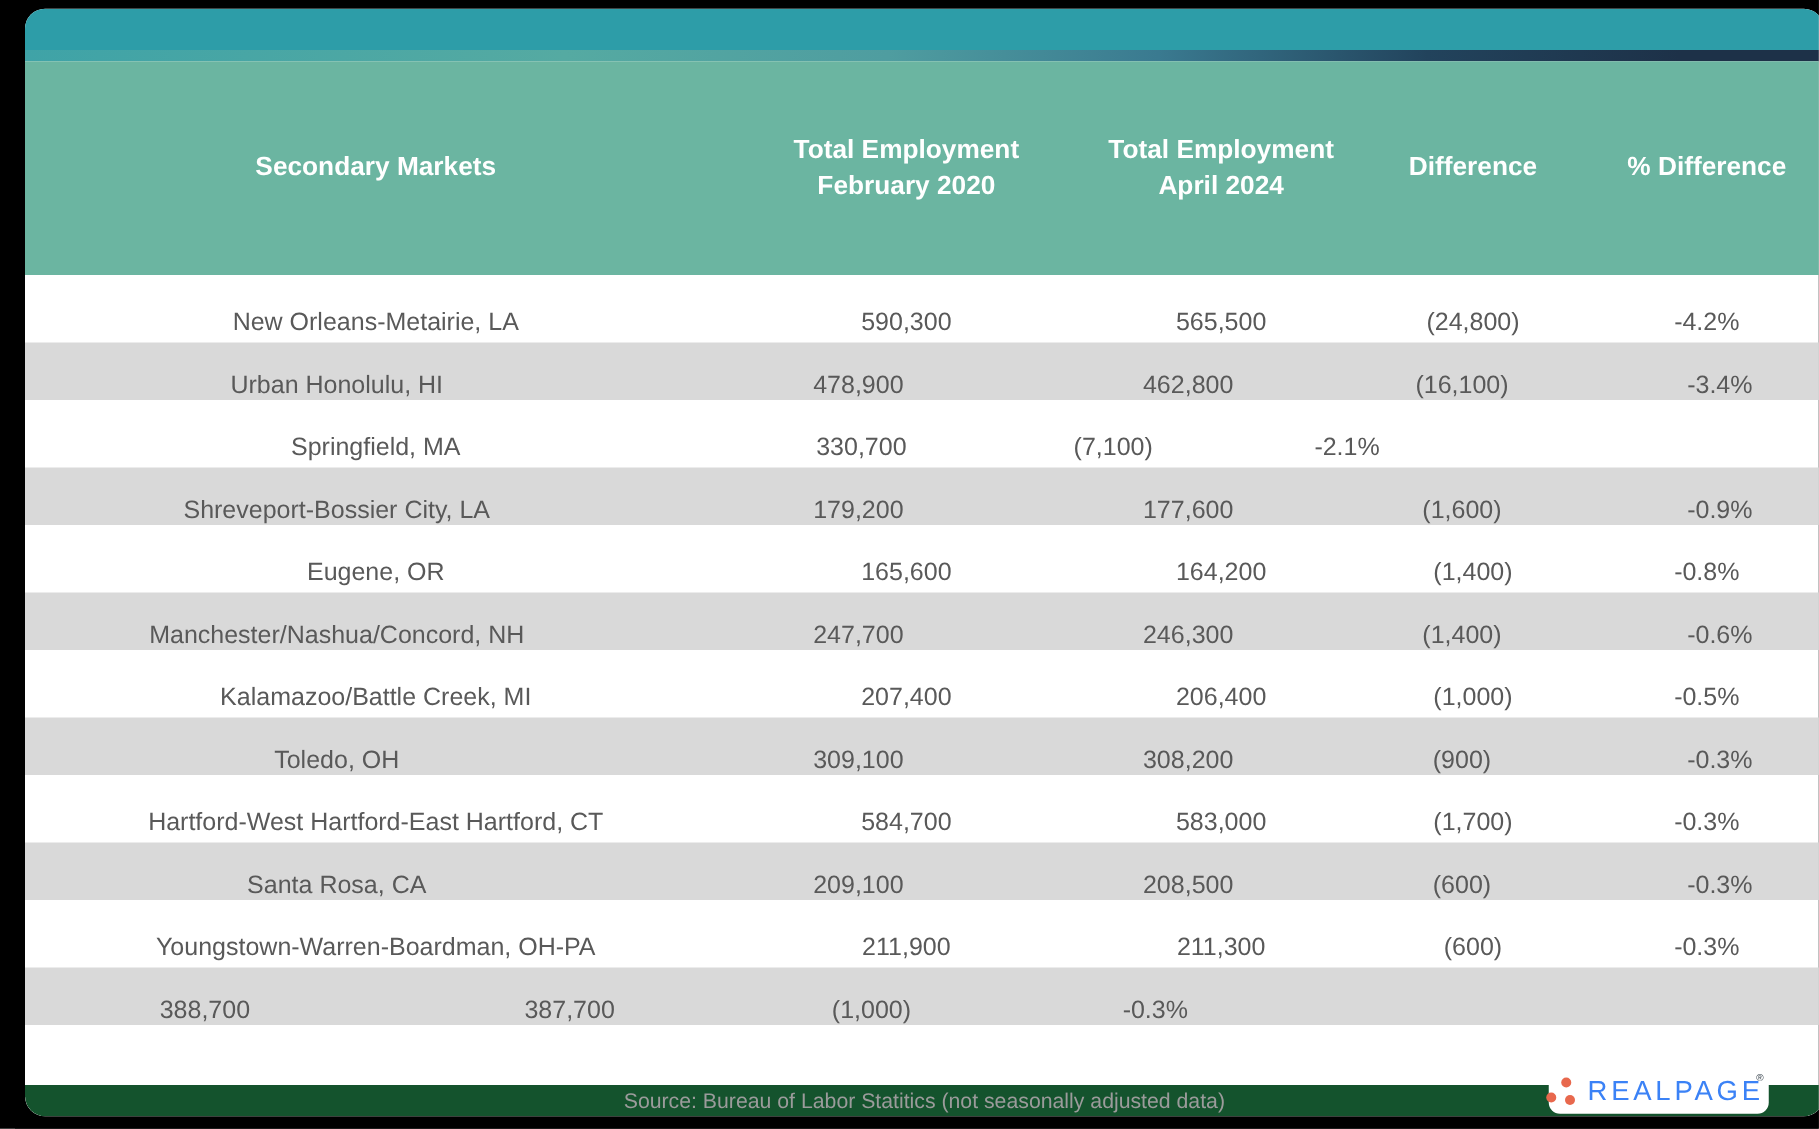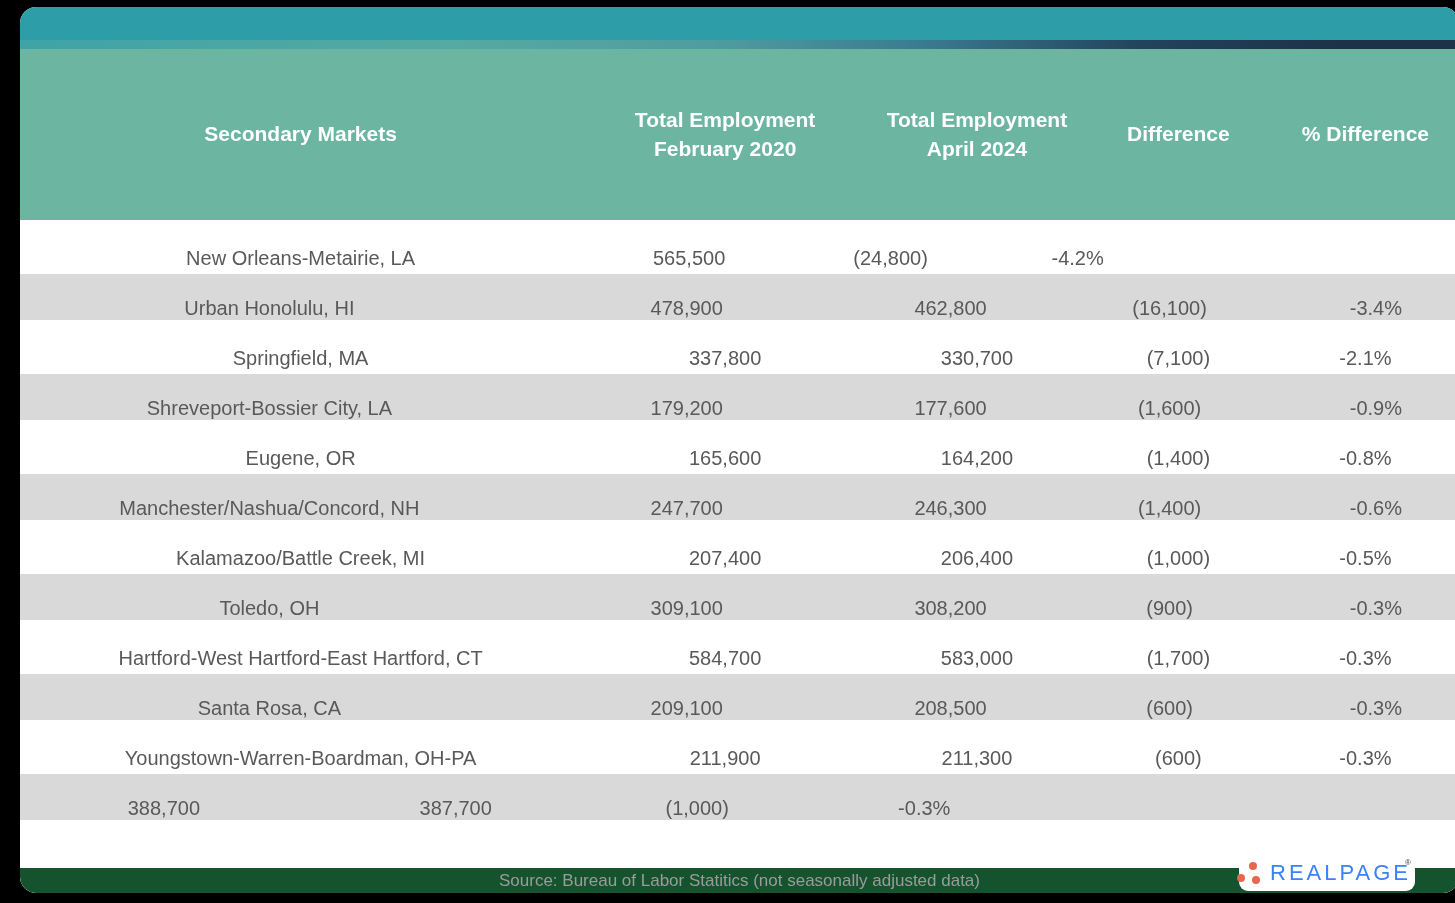--- a/index.html
+++ b/index.html
@@ -139,36 +139,36 @@
 February 2020</div>
       <div class="hcell col3">Total Employment
 April 2024</div>
       <div class="hcell col4">Difference</div>
       <div class="hcell col5">% Difference</div>
     </div>
 
     <div class="tbody" id="rows">
   <div class="row">
     <div class="cell col1">New Orleans-Metairie, LA</div>
+    <div class="cell col2">590,300</div>
     <div class="cell col3">565,500</div>
     <div class="cell col4">(24,800)</div>
     <div class="cell col5">-4.2%</div>
   </div>
 
   <div class="row alt">
     <div class="cell col1">Urban Honolulu, HI</div>
     <div class="cell col2">478,900</div>
     <div class="cell col3">462,800</div>
     <div class="cell col4">(16,100)</div>
     <div class="cell col5">-3.4%</div>
   </div>
 
   <div class="row">
     <div class="cell col1">Springfield, MA</div>
-    <div class="cell col2">337,800</div>
     <div class="cell col3">330,700</div>
     <div class="cell col4">(7,100)</div>
     <div class="cell col5">-2.1%</div>
   </div>
 
   <div class="row alt">
     <div class="cell col1">Shreveport-Bossier City, LA</div>
     <div class="cell col2">179,200</div>
     <div class="cell col3">177,600</div>
     <div class="cell col4">(1,600)</div>

